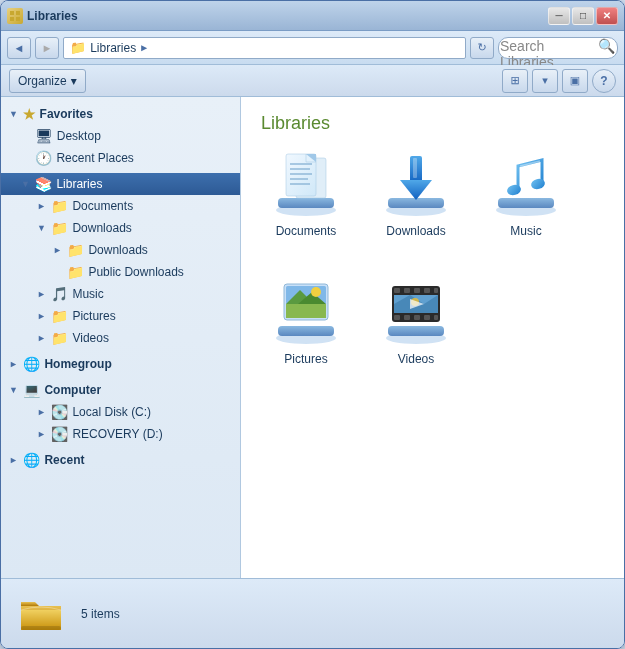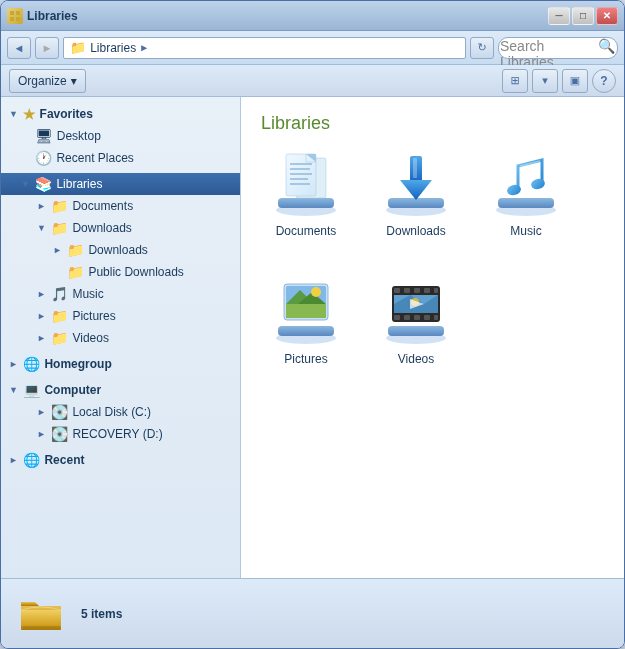--- a/index.html
+++ b/index.html
@@ -310,21 +310,20 @@
 
     
     .status-bar {
       height: 70px;
       background: linear-gradient(to bottom, #ddeaf8, #ccdaec);
       border-top: 1px solid #a0bcd8;
       display: flex;
       align-items: center;
       padding: 0 16px;
       gap: 16px;
-      font-weight: bold;
     }
     .status-folder-icon {
       width: 48px;
       height: 48px;
     }
     .status-text {
       font-size: 12px;
       color: #1a3a5c;
     }
 

